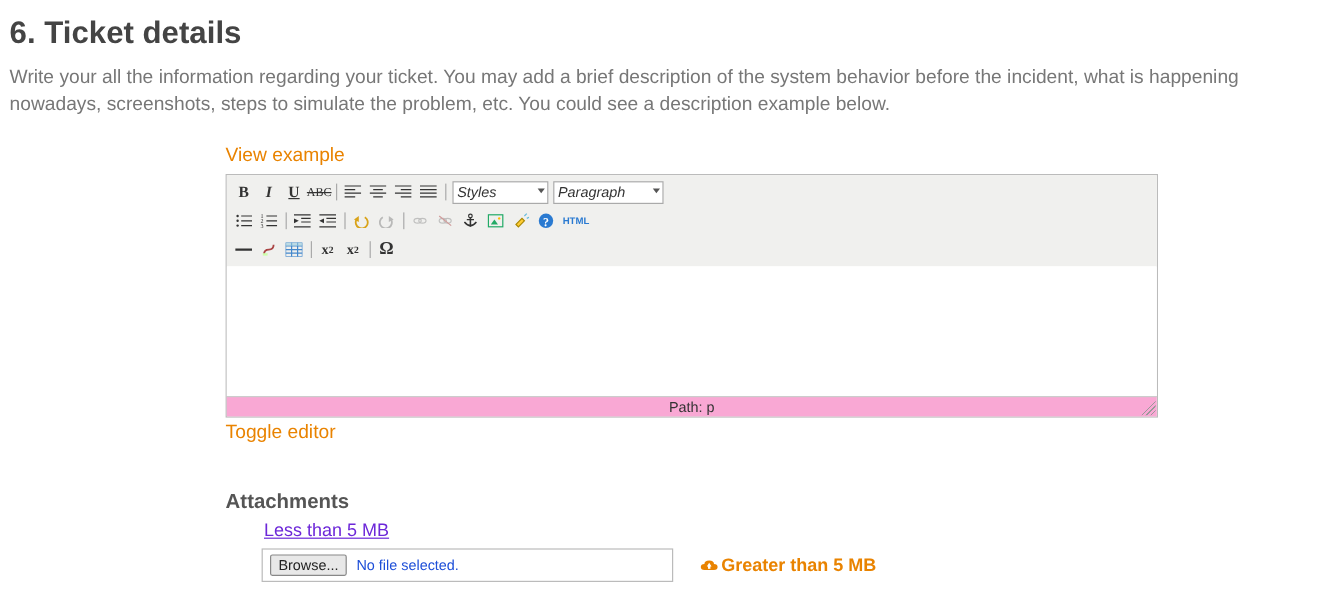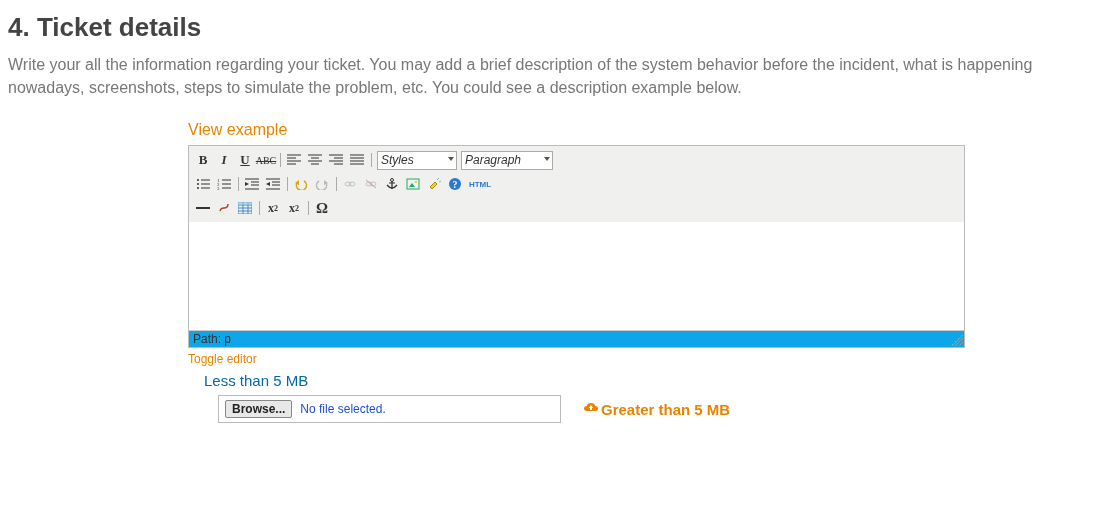--- a/index.html
+++ b/index.html
@@ -103,55 +103,57 @@
     background: #fff;
     border: 0;
     outline: none;
     resize: none;
     font-family: Arial, sans-serif;
     font-size: 13px;
     padding: 4px;
     display: block;
   }
   .editor-path {
-    background: #0ea5e9;
+    background: #f9a8d4;
     border-top: 1px solid #ccc;
     padding: 1px 4px;
     font-size: 12px;
     color: #333;
     position: relative;
+    text-align: center;
   }
   .resize-grip {
     position: absolute;
     right: 1px;
     bottom: 1px;
     width: 12px;
     height: 12px;
     background:
       linear-gradient(135deg, transparent 0, transparent 50%, #999 50%, #999 55%, transparent 55%, transparent 65%, #999 65%, #999 70%, transparent 70%, transparent 80%, #999 80%, #999 85%, transparent 85%);
     cursor: nwse-resize;
   }
   .toggle-editor {
     color: #e98300;
-    font-size: 12px;
+    font-size: 16px;
     cursor: pointer;
     margin-top: 4px;
     display: inline-block;
   }
   .attach-title {
     font-weight: 700;
     font-size: 17px;
     color: #555;
     margin-top: 38px;
   }
   .attach-sub {
     font-size: 15px;
-    color: #0369a1;
+    color: #6d28d9;
     margin-top: 6px;
-    margin-left: 16px;
+    margin-left: 32px;
+    text-decoration: underline;
   }
   .file-row {
     margin-top: 6px;
     margin-left: 30px;
     display: flex;
     align-items: center;
   }
   .file-box {
     border: 1px solid #bbb;
     background: #fff;
@@ -163,46 +165,46 @@
   }
   .browse-btn {
     background: #e8e8e8;
     border: 1px solid #888;
     border-radius: 2px;
     font-size: 12px;
     padding: 1px 6px;
     color: #222;
     cursor: pointer;
     font-family: Arial, sans-serif;
-    font-weight: bold;
   }
   .file-label {
     font-size: 12px;
     color: #1d4ed8;
     margin-left: 8px;
   }
   .greater-link {
     color: #e98300;
     font-size: 15px;
     font-weight: 700;
     cursor: pointer;
     margin-left: 22px;
     display: inline-flex;
+    align-items: center;
   }
   .greater-link .cloud {
     margin-right: 2px;
   }
   
   .ic { display:flex; align-items:center; justify-content:center; }
   svg { display:block; }
 </style>
 </head>
 <body>
 
-<div class="section-title">4. Ticket details</div>
+<div class="section-title">6. Ticket details</div>
 <div class="section-desc">Write your all the information regarding your ticket. You may add a brief description of the system behavior before the incident, what is happening nowadays, screenshots, steps to simulate the problem, etc. You could see a description example below.</div>
 
 <div class="indent-block">
 
   <span class="link">View example</span>
 
   <div class="editor">
     <div class="toolbar">
 
       <div class="tb-row">
@@ -385,20 +387,21 @@
     </div>
     <textarea class="editor-body" style=""></textarea>
     <div class="editor-path">
       <span>Path: p</span>
       <div class="resize-grip"></div>
     </div>
   </div>
 
   <span class="toggle-editor">Toggle editor</span>
 
+  <div class="attach-title">Attachments</div>
   <div class="attach-sub">Less than 5 MB</div>
   <div class="file-row">
     <div class="file-box">
       <button class="browse-btn">Browse...</button>
       <span class="file-label">No file selected.</span>
     </div>
     <span class="greater-link">
       <span class="cloud">
         <svg width="16" height="13">
             <path d="M4 10 Q1 10 1 7.5 Q1 5 4 5 Q4 2 8 2 Q12 2 12 5 Q15 5 15 7.5 Q15 10 12 10 Z" fill="#e98300"></path>

